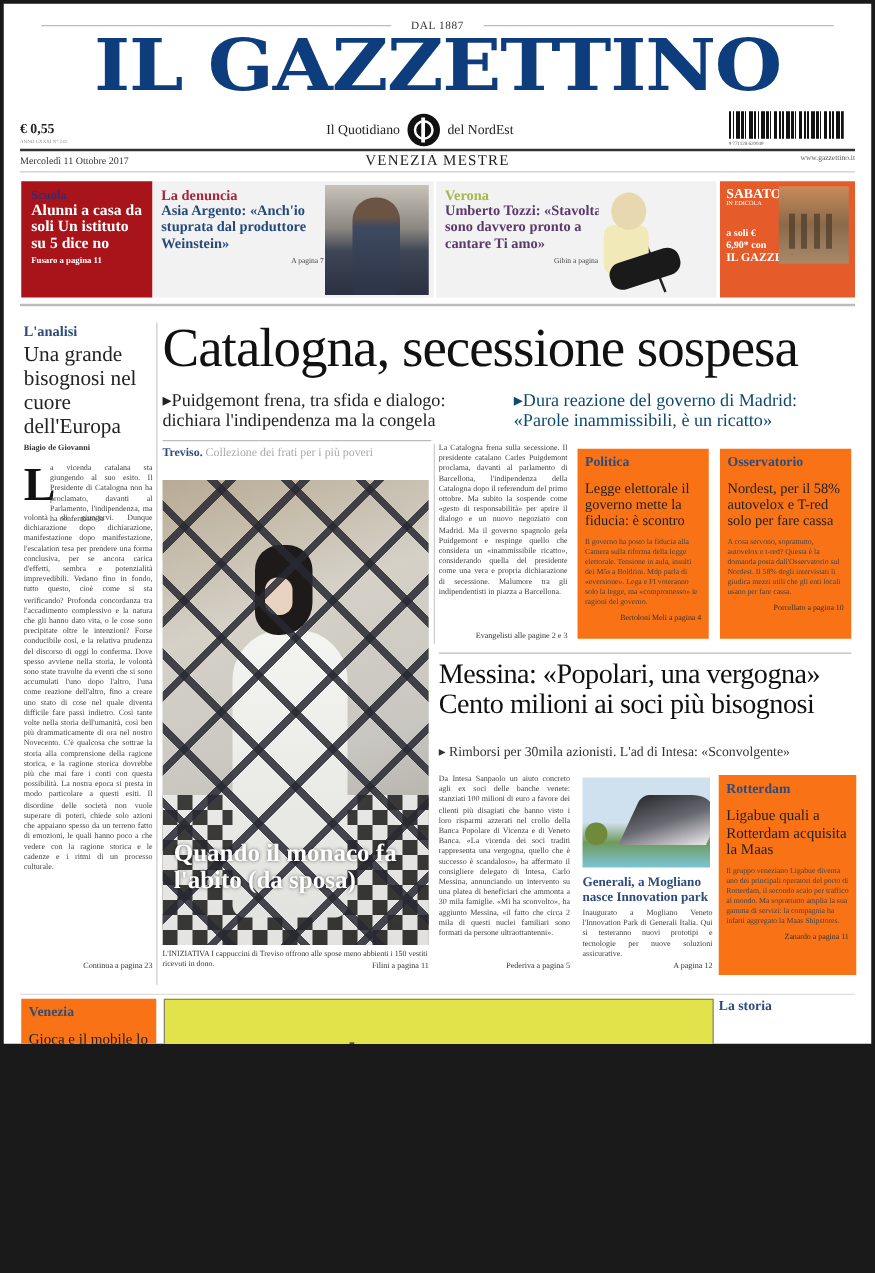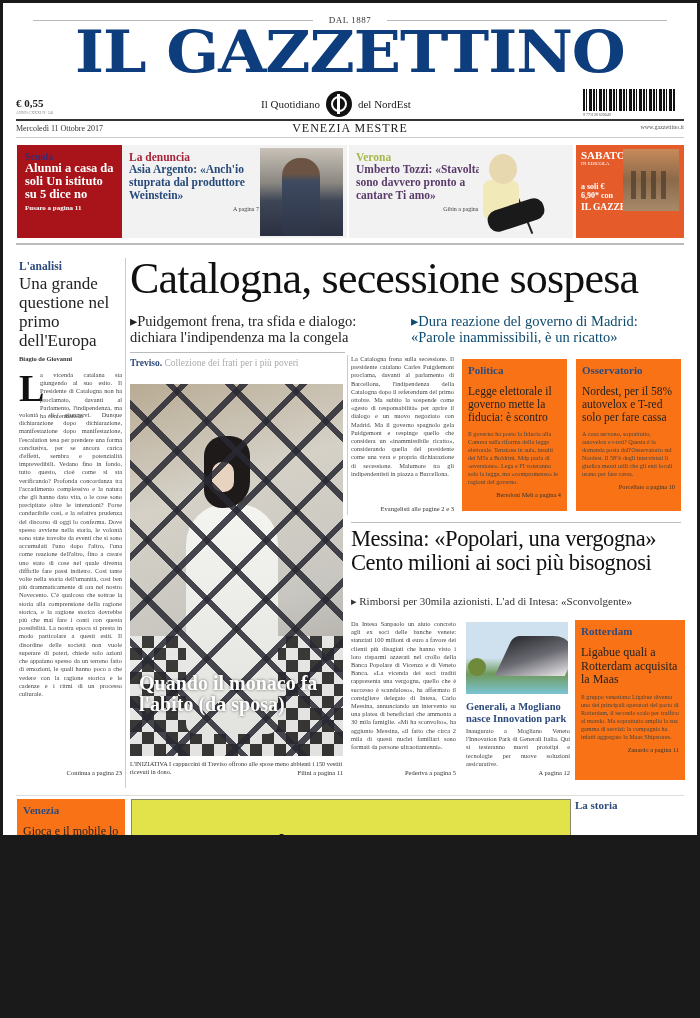--- a/index.html
+++ b/index.html
@@ -201,21 +201,21 @@
     <div class="promo-art"></div>
     <div class="sab">SABATO</div>
     <div class="sub">IN EDICOLA</div>
     <div class="offer" style="width:42px;">a soli € 6,90* con</div>
     <div class="brand">IL GAZZETTINO</div>
   </div>
   <div class="abs rule-under-teasers"></div>
 
   <div class="abs col-divider" style="left:122px;height:530px;"></div>
   <div class="abs analisi-kicker">L'analisi</div>
-  <div class="abs analisi-title">Una grande questione nel primo dell'Europa</div>
+  <div class="abs analisi-title">Una grande bisognosi nel cuore dell'Europa</div>
   <div class="abs analisi-author">Biagio de Giovanni</div>
   <div class="abs dropcap">L</div>
   <div class="abs body-text analisi-body1">a vicenda catalana sta giungendo al suo esito. Il Presidente di Catalogna non ha proclamato, davanti al Parlamento, l'indipendenza, ma ha confermato la</div>
   <div class="abs body-text analisi-body2">volontà di giungervi. Dunque dichiarazione dopo dichiarazione, manifestazione dopo manifestazione, l'escalation tesa per prendere una forma conclusiva, per se ancora carica d'effetti, sembra e potenzialità imprevedibili. Vedano fino in fondo, tutto questo, cioè come si sta verificando? Profonda concordanza tra l'accadimento complessivo e la natura che gli hanno dato vita, o le cose sono precipitate oltre le intenzioni? Forse conducibile così, e la relativa prudenza del discorso di oggi lo conferma. Dove spesso avviene nella storia, le volontà sono state travolte da eventi che si sono accumulati l'uno dopo l'altro, l'una come reazione dell'altro, fino a creare uno stato di cose nel quale diventa difficile fare passi indietro. Così tante volte nella storia dell'umanità, così ben più drammaticamente di ora nel nostro Novecento. C'è qualcosa che sottrae la storia alla comprensione della ragione storica, e la ragione storica dovrebbe più che mai fare i conti con questa possibilità. La nostra epoca si presta in modo particolare a questi esiti. Il disordine delle società non vuole superare di poteri, chiede solo azioni che appaiano spesso da un terreno fatto di emozioni, le quali hanno poco a che vedere con la ragione storica e le cadenze e i ritmi di un processo culturale.</div>
   <div class="abs ref-line analisi-ref">Continua a pagina 23</div>
 
   <div class="abs main-head">Catalogna, secessione sospesa</div>
   <div class="abs sub-l">▸Puidgemont frena, tra sfida e dialogo: dichiara l'indipendenza ma la congela</div>
   <div class="abs sub-r">▸Dura reazione del governo di Madrid: «Parole inammissibili, è un ricatto»</div>
   <div class="abs rule-sub"></div>

